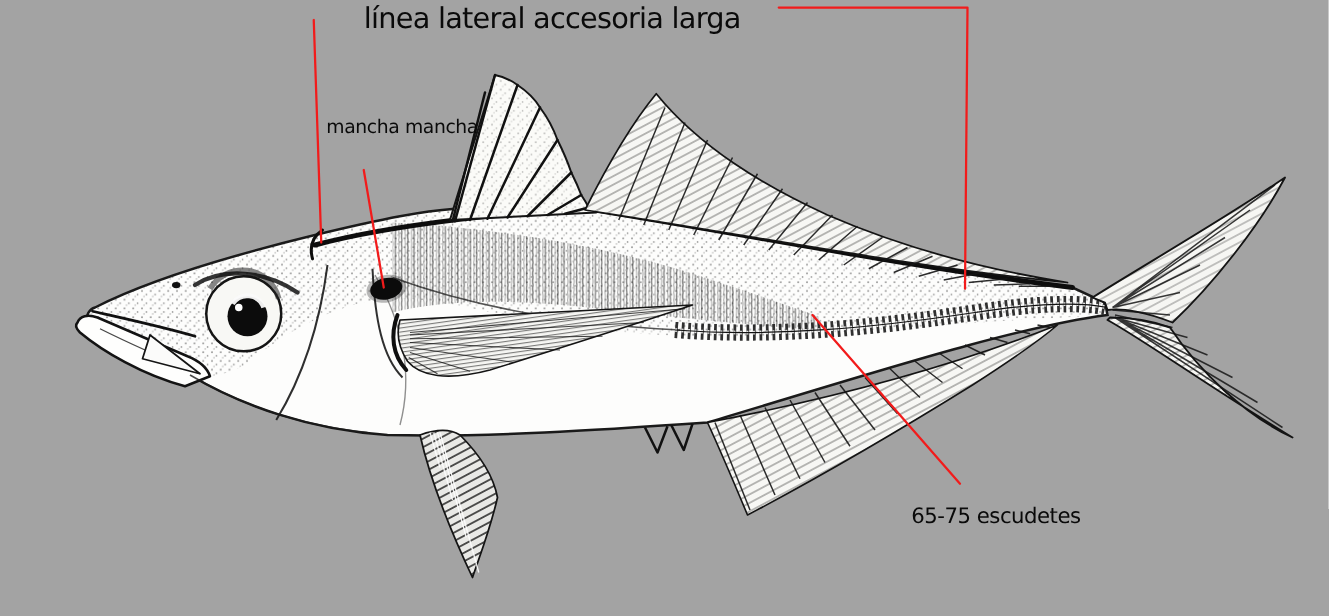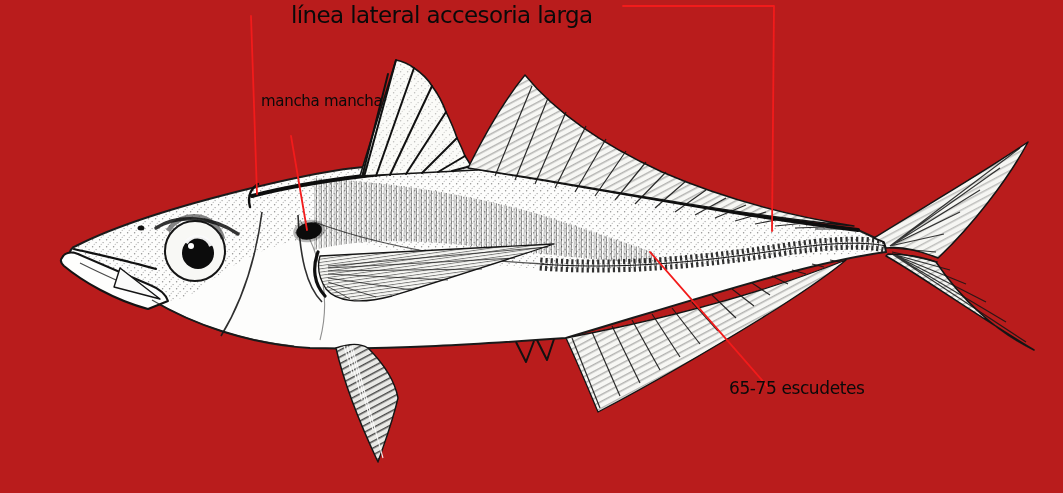--- a/index.html
+++ b/index.html
@@ -1,33 +1,33 @@
 <!DOCTYPE html>
 <html><head>
 <meta charset="utf-8">
 <style>
   html,body{margin:0;padding:0;background:#ffffff;}
   .stage{
     position:relative;
     width:1063px;height:493px;
-    background:#b91c1c;
+    background:#a3a3a3;
     overflow:hidden;
     font-family:"DejaVu Sans",sans-serif;
   }
   .stage svg.art{position:absolute;left:0;top:0;width:1063px;height:493px;}
   .label{
     position:absolute;
     color:#0a0a0a;
     white-space:nowrap;
     font-family:"DejaVu Sans",sans-serif;
     line-height:1.1;
   }
   .label-title{left:291px;top:3px;font-size:23px;letter-spacing:-0.6px;}
   .label-mancha{left:261px;top:93px;font-size:15px;letter-spacing:-0.3px;}
-  .label-escudetes{left:729px;top:379px;font-size:17px;letter-spacing:-0.4px;}
+  .label-escudetes{left:729px;top:404px;font-size:17px;letter-spacing:-0.4px;}
 </style>
 </head>
 <body>
 
 <div class="stage">
 
   <svg class="art" viewBox="0 0 1063 493" aria-hidden="true">
     <defs>
       <pattern id="stipple" width="7" height="7" patternUnits="userSpaceOnUse">
         <circle cx="1.6" cy="1.8" r="0.75" fill="#2a2a2a"></circle>

